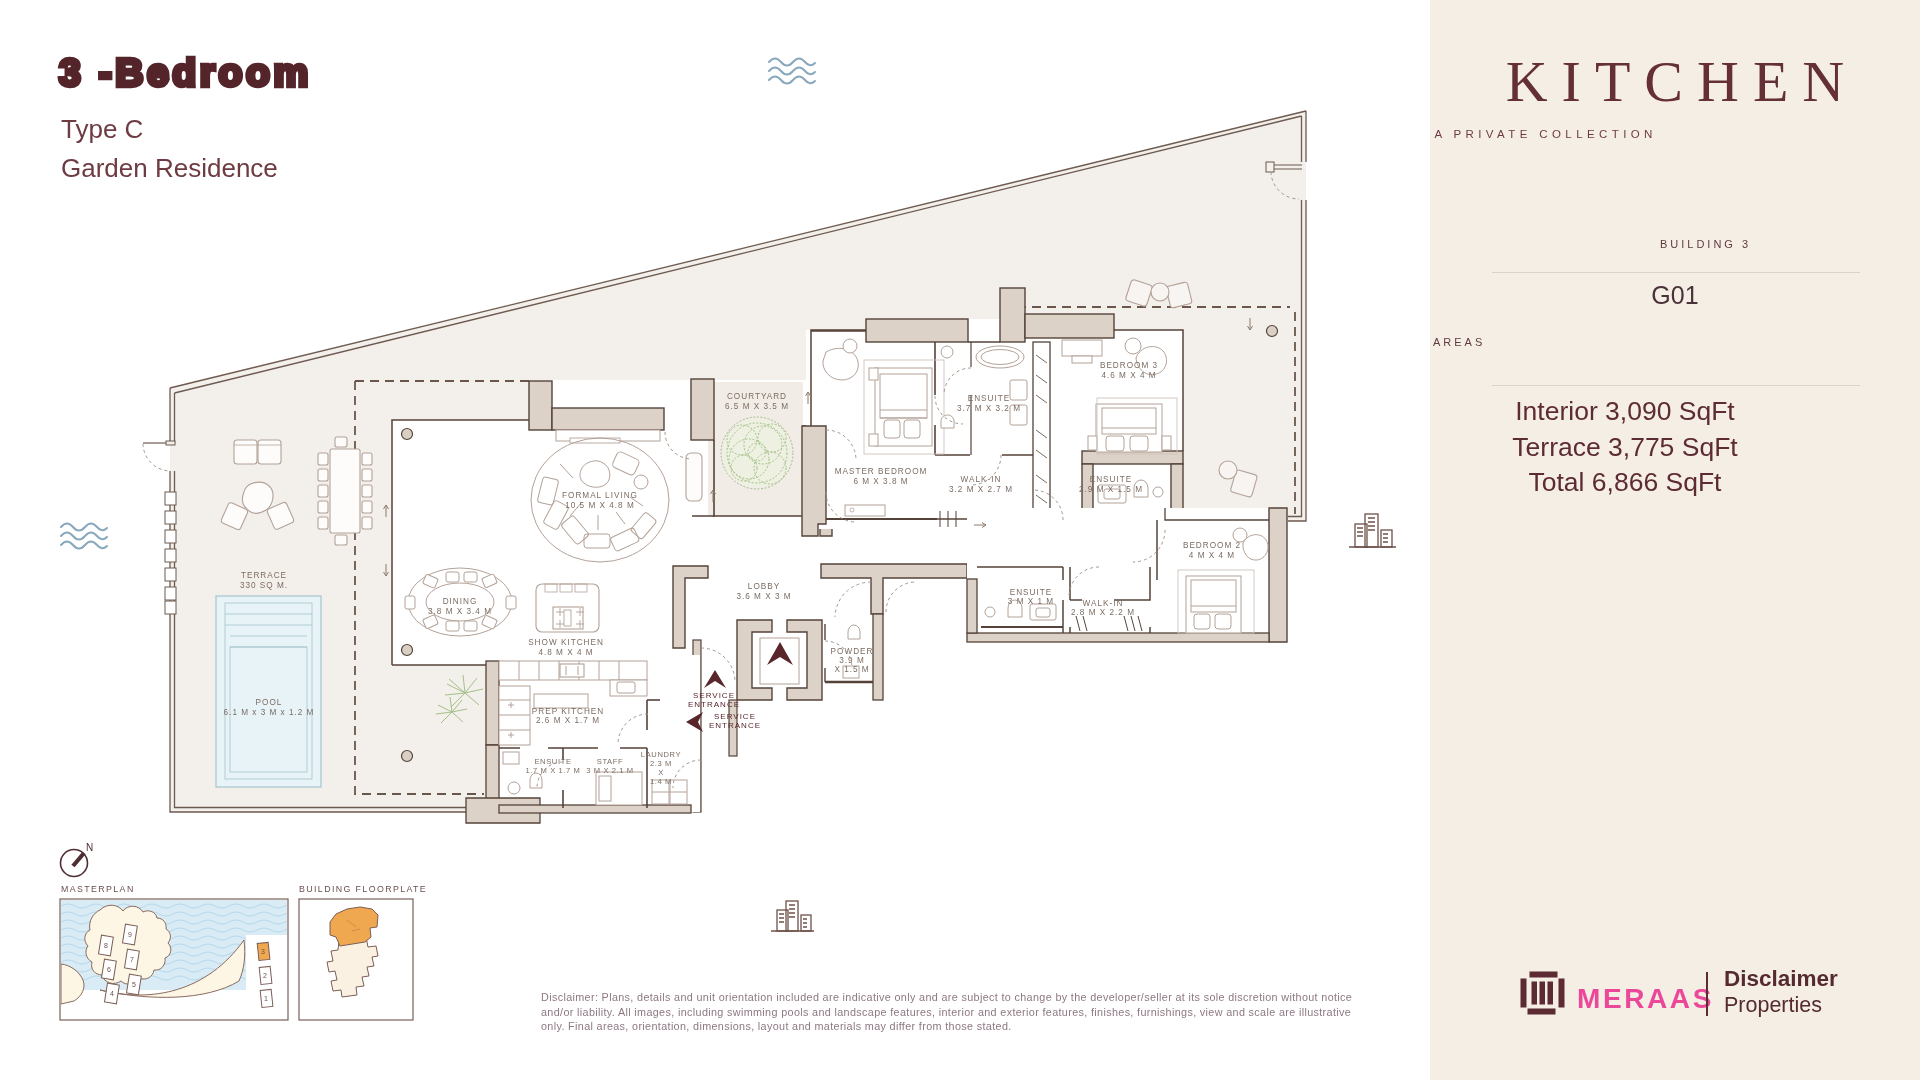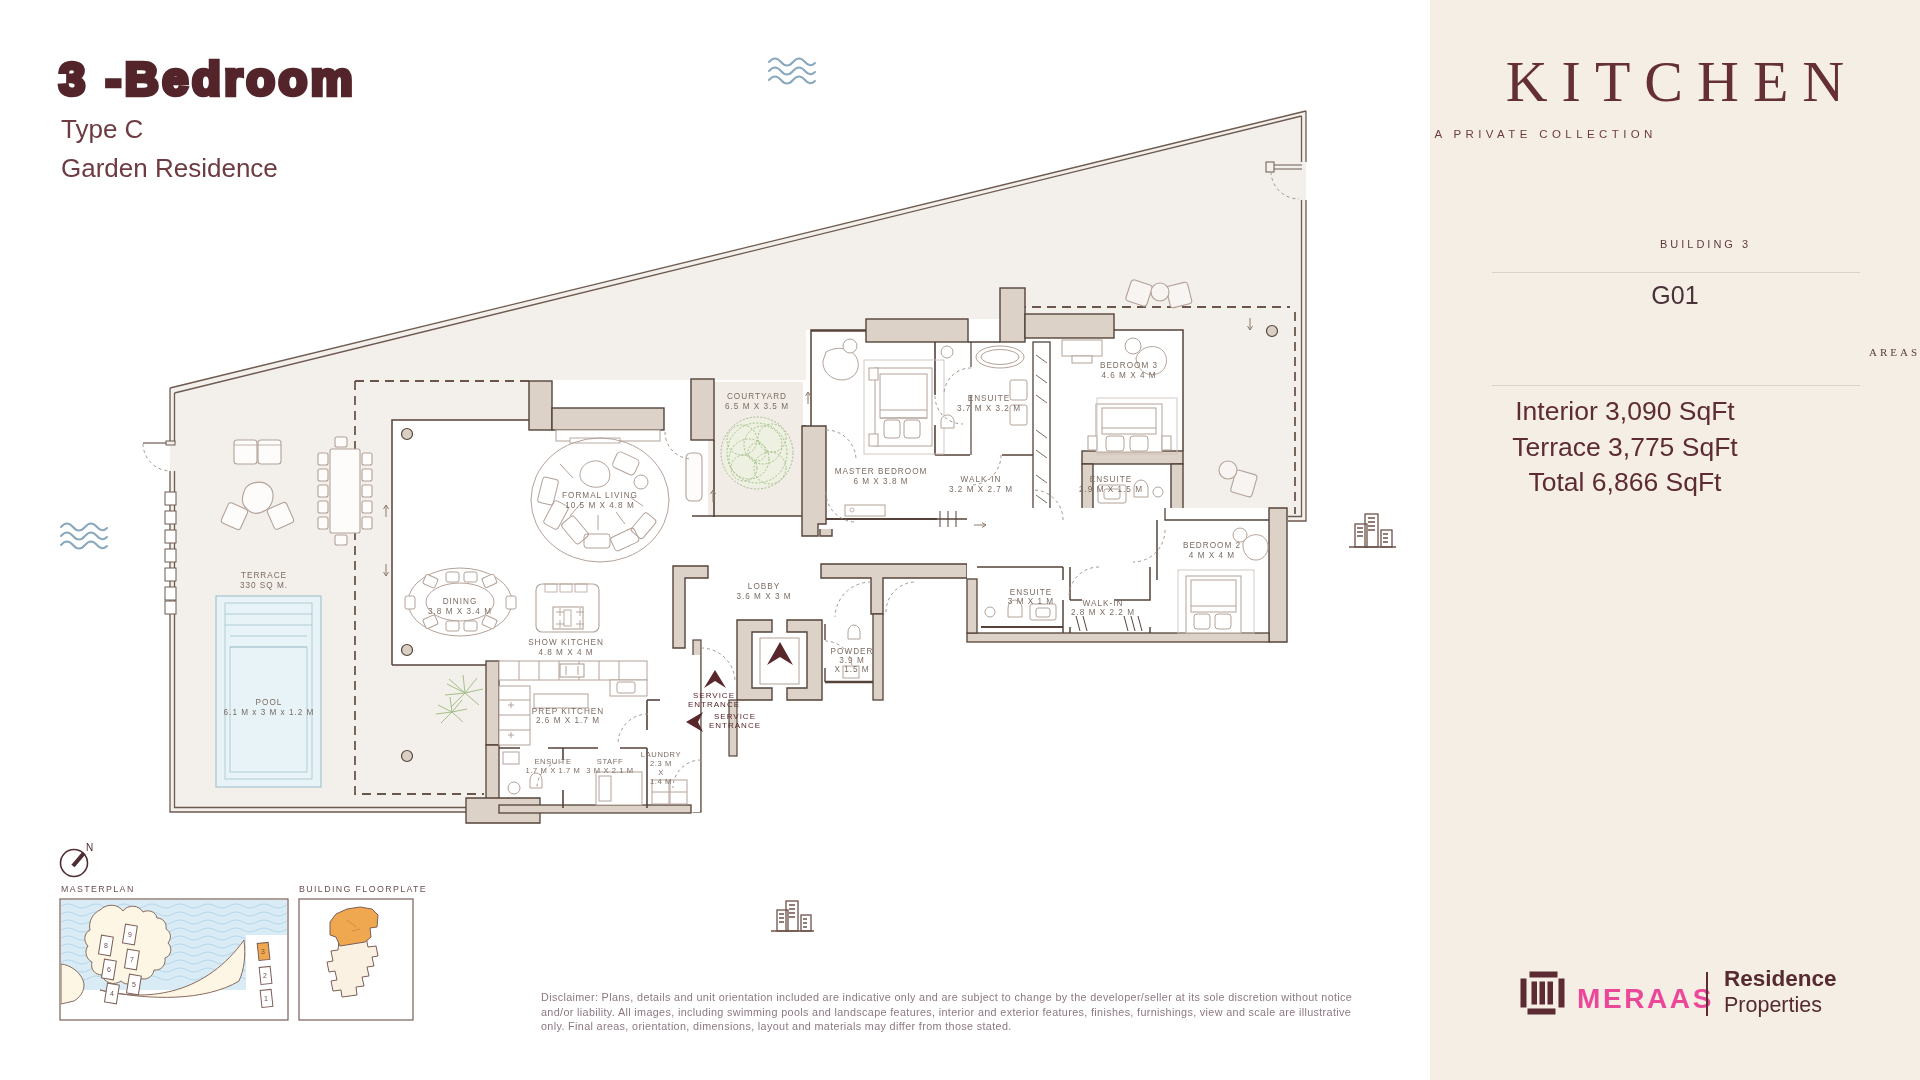--- a/index.html
+++ b/index.html
@@ -3,23 +3,23 @@
 <meta charset="utf-8">
 <style>
   html,body{margin:0;padding:0;width:1920px;height:1080px;overflow:hidden;background:#ffffff;font-family:"Liberation Sans",sans-serif;}
   .abs{position:absolute;}
   #sidebar{left:1430px;top:0;width:490px;height:1080px;background:#f5eee5;}
   #solaya{left:1430px;top:48px;width:490px;text-align:center;font-family:"Liberation Serif",serif;font-size:58px;letter-spacing:14px;text-indent:14px;color:#642f36;}
   #collection{left:1430px;top:128px;width:570px;font-size:11.5px;letter-spacing:4.4px;text-indent:4.4px;color:#6d3b44;}
   #building3{left:1430px;top:238px;width:490px;text-align:center;font-size:11px;letter-spacing:3px;text-indent:3px;color:#5f3a40;margin-left:29px;}
   .divider{left:1492px;width:368px;height:1px;background:#ddd2c6;}
   #g01{left:1430px;top:281px;width:490px;text-align:center;font-size:25px;color:#49323a;}
-  #areas-label{left:1430px;top:346px;width:490px;text-align:right;font-size:11px;letter-spacing:3px;text-indent:3px;color:#5f3a40;font-family:Liberation Serif, serif;}
+  #areas-label{left:1430px;top:336px;width:490px;text-align:left;font-size:11px;letter-spacing:3px;text-indent:3px;color:#5f3a40;}
   #areas{left:1430px;top:394px;width:390px;text-align:center;font-size:26.5px;color:#5d2b33;line-height:35.5px;}
-  #title{left:59px;top:51px;font-size:47px;font-weight:bold;letter-spacing:3.6px;color:#53242a;-webkit-text-stroke:4.5px #53242a;}
+  #title{left:59px;top:51px;font-size:39px;font-weight:bold;letter-spacing:3.6px;color:#53242a;-webkit-text-stroke:4.5px #53242a;}
   #subtitle1{left:61px;top:114px;font-size:26px;color:#6d3b41;}
   #subtitle2{left:61px;top:147px;font-size:26px;color:#6d3b41;margin-top:6px;}
   #disclaimer{left:517px;top:990px;width:825px;font-size:10.8px;letter-spacing:0.35px;line-height:14.5px;color:#8d7883;margin-left:24px;}
   #brookfield{left:1724px;top:966px;font-size:21.5px;color:#552a30;line-height:26px;}
   #brookfield b{font-size:22.5px;}
   #meraas-text{left:1577px;top:983px;font-size:28px;font-weight:bold;letter-spacing:2.6px;color:#ec4899;}
   #logo-divider{left:1706px;top:972px;width:2px;height:44px;background:#5d2b33;}
 </style>
 </head>
 <body>
@@ -43,21 +43,21 @@
 <div id="areas" class="abs">Interior 3,090 SqFt<br>Terrace 3,775 SqFt<br>Total 6,866 SqFt</div>
 
 <div id="title" class="abs">3 -Bedroom</div>
 
 <div id="subtitle1" class="abs">Type C</div>
 
 <div id="subtitle2" class="abs">Garden Residence</div>
 
 <div id="disclaimer" class="abs">Disclaimer: Plans, details and unit orientation included are indicative only and are subject to change by the developer/seller at its sole discretion without notice and/or liability. All images, including swimming pools and landscape features, interior and exterior features, finishes, furnishings, view and scale are illustrative only. Final areas, orientation, dimensions, layout and materials may differ from those stated.</div>
 
-<div id="brookfield" class="abs"><b>Residence</b><br>Properties</div>
+<div id="brookfield" class="abs"><b>Disclaimer</b><br>Properties</div>
 
 <div id="meraas-text" class="abs">MERAAS</div>
 
 <div id="logo-divider" class="abs"></div>
 <svg id="plan" class="abs" style="left:0;top:0" width="1920" height="1080" viewBox="0 0 1920 1080" fill="none">
 
 <g>
 <path d="M170,387 L1306,110 L1306,521 L1270,521 L1270,508 L1183,508 L1183,330 L1114,330 L1114,314 L1025,314 L1025,288 L1000,288 L1000,319 L866,319 L866,331 L811,331 L811,342 L810,342 L810,380 L529,380 L529,420 L392,420 L392,665 L486,665 L486,812 L170,812 Z" fill="#f3efea"></path>
 </g>
 

